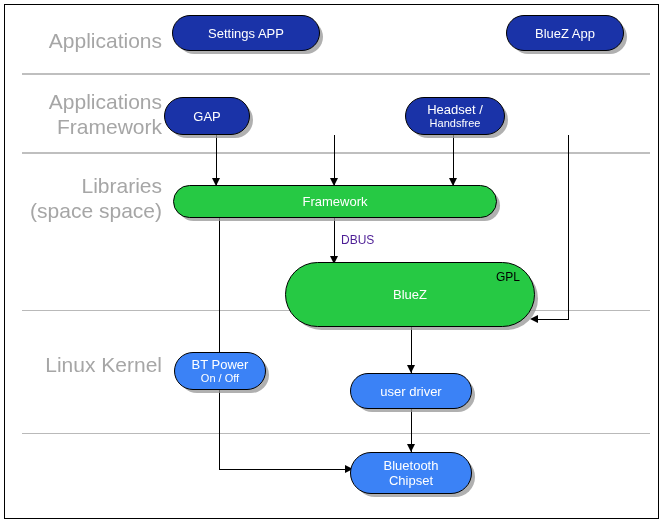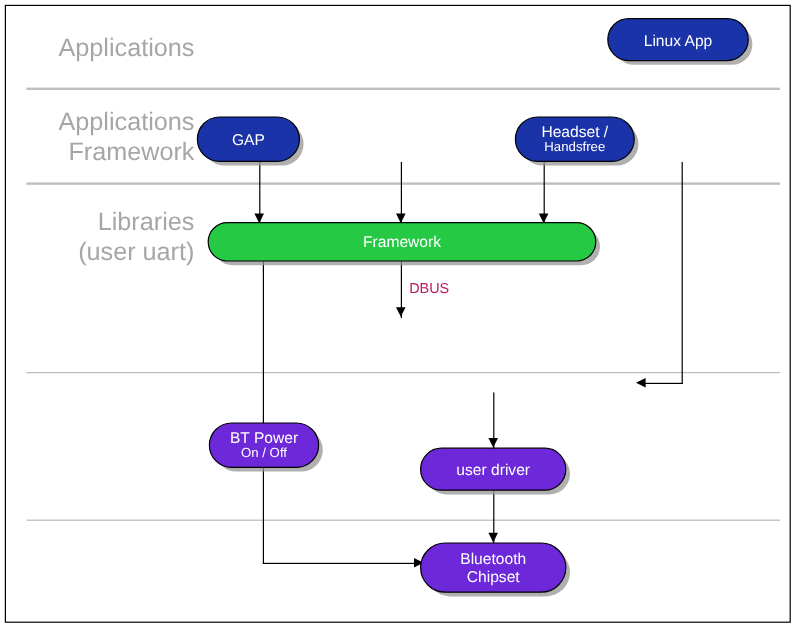--- a/index.html
+++ b/index.html
@@ -51,21 +51,21 @@
     justify-content:center;
     color:#ffffff;
     text-align:center;
     z-index:5;
     box-shadow:4px 4px 0 -1px rgba(150,150,150,0.75);
   }
   .node .t1{font-size:13px;line-height:15px;}
   .node .t2{font-size:11px;line-height:13px;}
   .node.blue{background:#1a33a8;}
   .node.green{background:#26c944;}
-  .node.red{background:#6d28d9;align-items:center;}
+  .node.red{background:#3b82f6;align-items:center;}
   .node.green .t1{font-size:13px;}
 
   .gpl-tag{
     position:absolute;
     right:14px;top:7px;
     color:#000000;
     font-size:12px;
     line-height:14px;
   }
 
@@ -94,21 +94,21 @@
     border-left:8px solid #000000;
   }
   .arrow.left{
     border-top:4.5px solid transparent;
     border-bottom:4.5px solid transparent;
     border-right:8px solid #000000;
   }
 
   .edge-label{
     position:absolute;
-    color:#be185d;
+    color:#4c1d95;
     font-size:12px;
     line-height:14px;
     z-index:6;
     background:#ffffff;
     padding:0 1px;
     white-space:nowrap;
   }
 </style>
 </head>
 <body>
@@ -121,22 +121,23 @@
   <div class="sep" style="left:22px;top:152px;width:628px;"></div>
   <div class="sep thin" style="left:22px;top:310px;width:628px;"></div>
   <div class="sep thin" style="left:22px;top:433px;width:628px;"></div>
 
   <div class="band-label" style="left:10px;top:28px;width:152px;">Applications</div>
 
   <div class="band-label" style="left:10px;top:89px;width:152px;">Applications
 Framework</div>
 
   <div class="band-label" style="left:10px;top:173px;width:152px;">Libraries
-(user uart)</div>
-
+(space space)</div>
+
+  <div class="band-label" style="left:10px;top:352px;width:152px;">Linux Kernel</div>
 
 
   <div class="line v" style="left:216px;top:135px;height:50px;"></div>
   <div class="arrow down" style="left:212px;top:178px;"></div>
 
   <div class="line v" style="left:334px;top:135px;height:50px;"></div>
   <div class="arrow down" style="left:330px;top:178px;"></div>
 
   <div class="line v" style="left:453px;top:135px;height:50px;"></div>
   <div class="arrow down" style="left:449px;top:178px;"></div>
@@ -152,40 +153,47 @@
   <div class="line v" style="left:411px;top:327px;height:47px;"></div>
   <div class="arrow down" style="left:407px;top:365px;"></div>
 
   <div class="line v" style="left:411px;top:409px;height:45px;"></div>
   <div class="arrow down" style="left:407px;top:444px;"></div>
 
   <div class="line v" style="left:219px;top:217px;height:253px;"></div>
   <div class="line h" style="left:219px;top:469px;width:133px;"></div>
   <div class="arrow right" style="left:345px;top:465px;"></div>
 
+  <div class="node blue" style="left:172px;top:15px;width:148px;height:36px;border-radius:18px;">
+    <span class="t1">Settings APP</span>
+  </div>
 
   <div class="node blue" style="left:506px;top:15px;width:118px;height:36px;border-radius:18px;">
-    <span class="t1">Linux App</span>
+    <span class="t1">BlueZ App</span>
   </div>
 
   <div class="node blue" style="left:164px;top:97px;width:86px;height:38px;border-radius:19px;">
     <span class="t1">GAP</span>
   </div>
 
 
-  <div class="node blue" style="left:429px;top:97px;width:100px;height:38px;border-radius:19px;">
+  <div class="node blue" style="left:405px;top:97px;width:100px;height:38px;border-radius:19px;">
     <span class="t1">Headset /</span>
     <span class="t2">Handsfree</span>
   </div>
 
 
   <div class="node green" style="left:173px;top:185px;width:324px;height:33px;border-radius:17px;">
     <span class="t1">Framework</span>
   </div>
 
+  <div class="node green" style="left:285px;top:262px;width:250px;height:65px;border-radius:33px;">
+    <span class="gpl-tag">GPL</span>
+    <span class="t1">BlueZ</span>
+  </div>
 
   <div class="node red" style="left:174px;top:352px;width:92px;height:38px;border-radius:19px;">
     <span class="t1">BT Power</span>
     <span class="t2">On / Off</span>
   </div>
 
   <div class="node red" style="left:350px;top:373px;width:122px;height:36px;border-radius:18px;">
     <span class="t1">user driver</span>
   </div>
 

